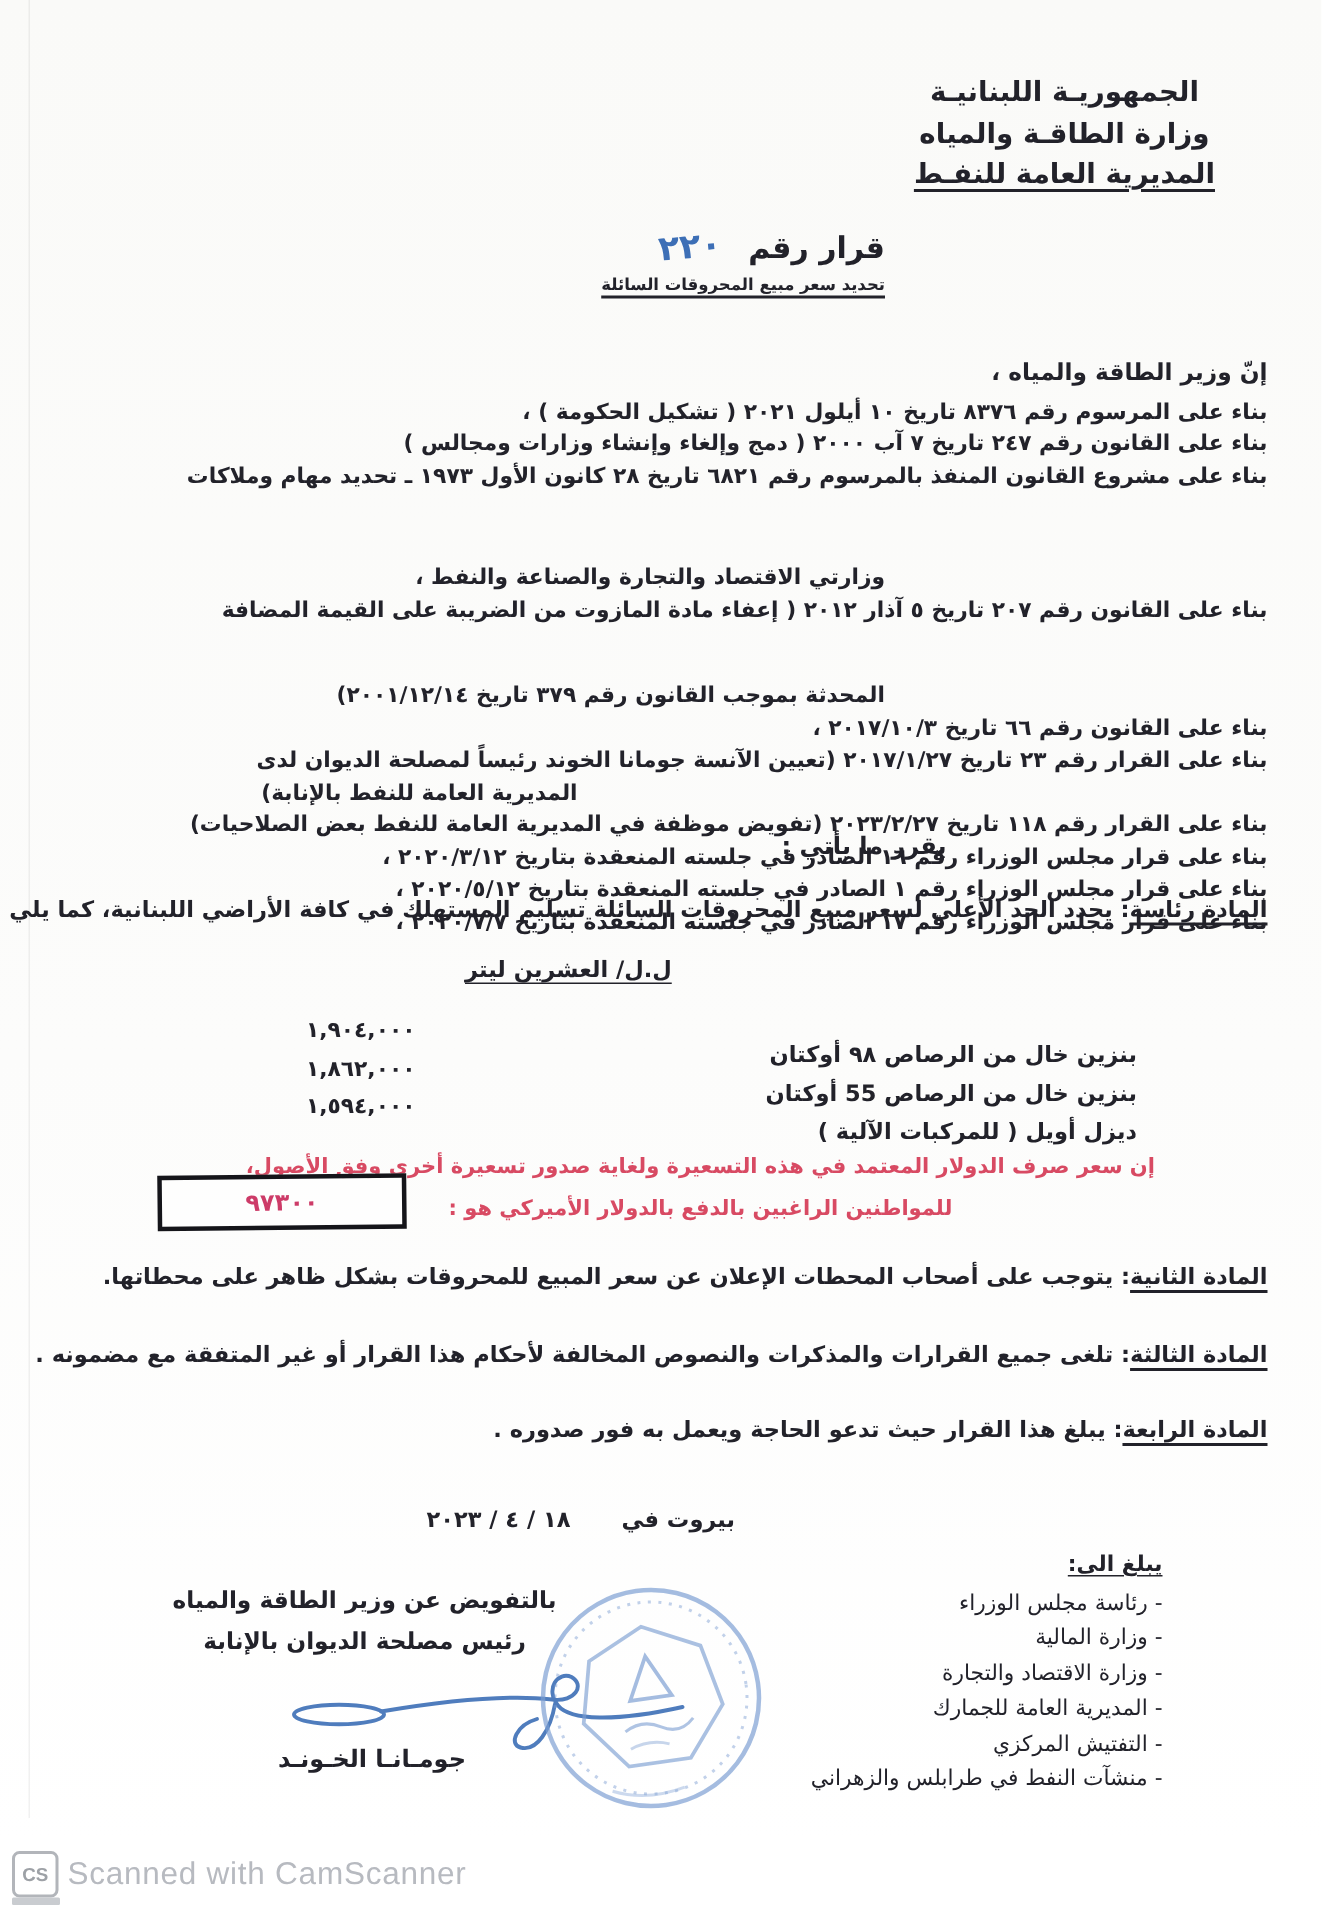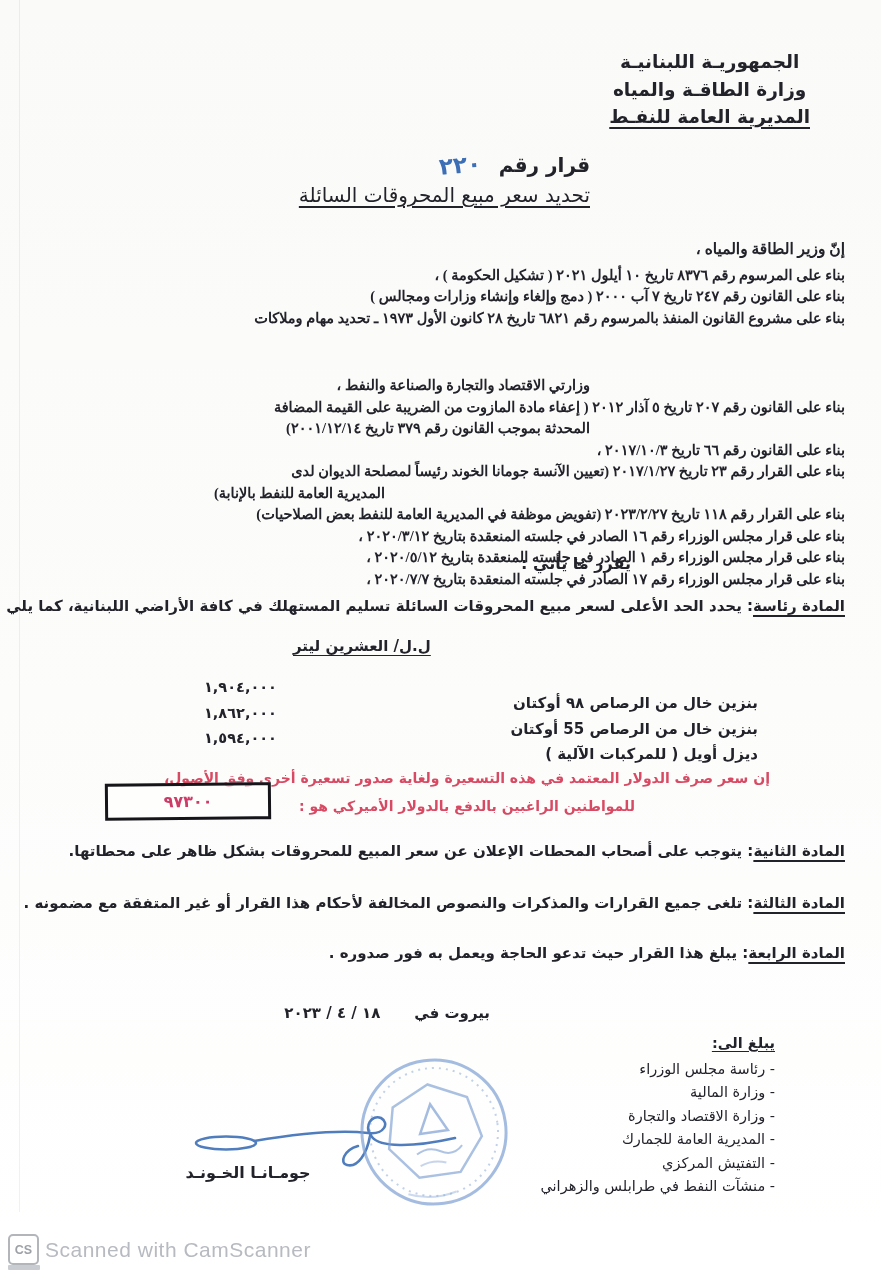--- a/index.html
+++ b/index.html
@@ -9,33 +9,33 @@
     font-family:"DejaVu Sans","Liberation Sans",sans-serif;
     color:#22222a;
   }
   .paper-edge{position:absolute;left:19px;top:0;width:1px;height:1212px;background:rgba(60,60,50,0.07);}
   .doc-header{position:absolute;top:48px;right:71px;text-align:center;direction:rtl;
     font-weight:bold;font-size:18.5px;line-height:27.5px;}
   .underlined{text-decoration:underline;text-underline-offset:4px;text-decoration-thickness:2px;}
   .title-block{position:absolute;top:152px;right:291px;direction:rtl;text-align:center;}
   .title-row{display:flex;direction:rtl;align-items:center;gap:18px;font-weight:bold;font-size:20px;}
   .hand-number{color:#3d6fb6;font-size:23px;font-weight:bold;letter-spacing:4px;transform:rotate(-5deg);}
-  .title-subject{margin-top:5px;font-weight:normal;font-size:20px;text-decoration:underline;
+  .title-subject{margin-top:5px;font-weight:bold;font-size:11px;text-decoration:underline;
     text-underline-offset:4px;text-decoration-thickness:1.5px;}
   .preamble{position:absolute;top:238px;right:36px;width:745px;direction:rtl;text-align:right;
-    font-weight:bold;font-size:14.5px;line-height:21.5px;white-space:nowrap;font-family:Liberation Serif, serif;}
+    font-weight:bold;font-size:14.5px;line-height:21.5px;white-space:nowrap;}
   .preamble .intro{font-size:15.5px;margin-bottom:5px;}
   .ind-a{padding-right:255px;margin-top:46px;}
-  .ind-b{padding-right:255px;}
+  .ind-b{padding-right:255px;margin-top:36px;}
   .ind-c{padding-right:460px;}
   .decree-lead{position:absolute;top:554px;right:250px;direction:rtl;font-weight:bold;font-size:16px;}
   .article{position:absolute;right:36px;direction:rtl;white-space:nowrap;font-size:15px;font-weight:bold;}
   .article .lbl{text-decoration:underline;text-underline-offset:4px;text-decoration-thickness:2px;}
   #article1{top:597px;} #article2{top:842px;} #article3{top:894px;} #article4{top:944px;}
-  .unit-label{position:absolute;top:637px;left:293px;direction:rtl;font-weight:bold;font-size:15px;
+  .unit-label{position:absolute;top:637px;left:310px;direction:rtl;font-weight:bold;font-size:15px;
     text-decoration:underline;text-underline-offset:4px;}
   .price-table{position:absolute;top:678px;left:123px;right:123px;direction:rtl;}
   .price-row{position:relative;height:25.5px;}
   .p-item{position:absolute;right:0;top:16px;font-weight:bold;font-size:15px;white-space:nowrap;}
   .p-value{position:absolute;left:81px;top:1px;font-weight:bold;font-size:14.5px;letter-spacing:1.5px;}
   .fx-note{position:absolute;top:764px;right:111px;direction:rtl;text-align:center;
     color:#d84a63;font-weight:bold;font-size:14px;line-height:28px;white-space:nowrap;}
   .rate-box{position:absolute;top:783px;left:105px;width:160px;height:31px;border:3px solid #15151a;
     display:flex;align-items:center;justify-content:center;color:#cd3b68;font-weight:bold;
     font-size:16px;letter-spacing:3px;transform:rotate(-0.6deg);background:rgba(255,255,255,0.6);}
@@ -135,20 +135,24 @@
   </div>
   <div class="article" id="article4">
     <span class="lbl">المادة الرابعة</span><span>: يبلغ هذا القرار حيث تدعو الحاجة ويعمل به فور صدوره .</span>
   </div>
 
   <div class="issue-line">
     <span>بيروت في</span>
     <span>١٨ / ٤ / ٢٠٢٣</span>
   </div>
 
+  <div class="sign-block">
+    <div>بالتفويض عن وزير الطاقة والمياه</div>
+    <div>رئيس مصلحة الديوان بالإنابة</div>
+  </div>
 
   <svg class="signature-svg" width="270" height="70" viewBox="0 0 270 70">
     <g fill="none" stroke="#3d6fb6" stroke-width="2.6" stroke-linecap="round" opacity="0.9">
       <ellipse cx="34" cy="37" rx="30" ry="6.5"></ellipse>
       <path d="M62 35 C110 27 150 24 176 27 C192 29 198 17 189 12 C180 8 171 20 180 31 C188 41 218 42 263 32"></path>
       <path d="M178 30 C175 47 166 62 155 59 C147 57 152 44 166 40"></path>
     </g>
   </svg>
 
   <svg class="stamp" width="160" height="162" viewBox="0 0 160 162">

